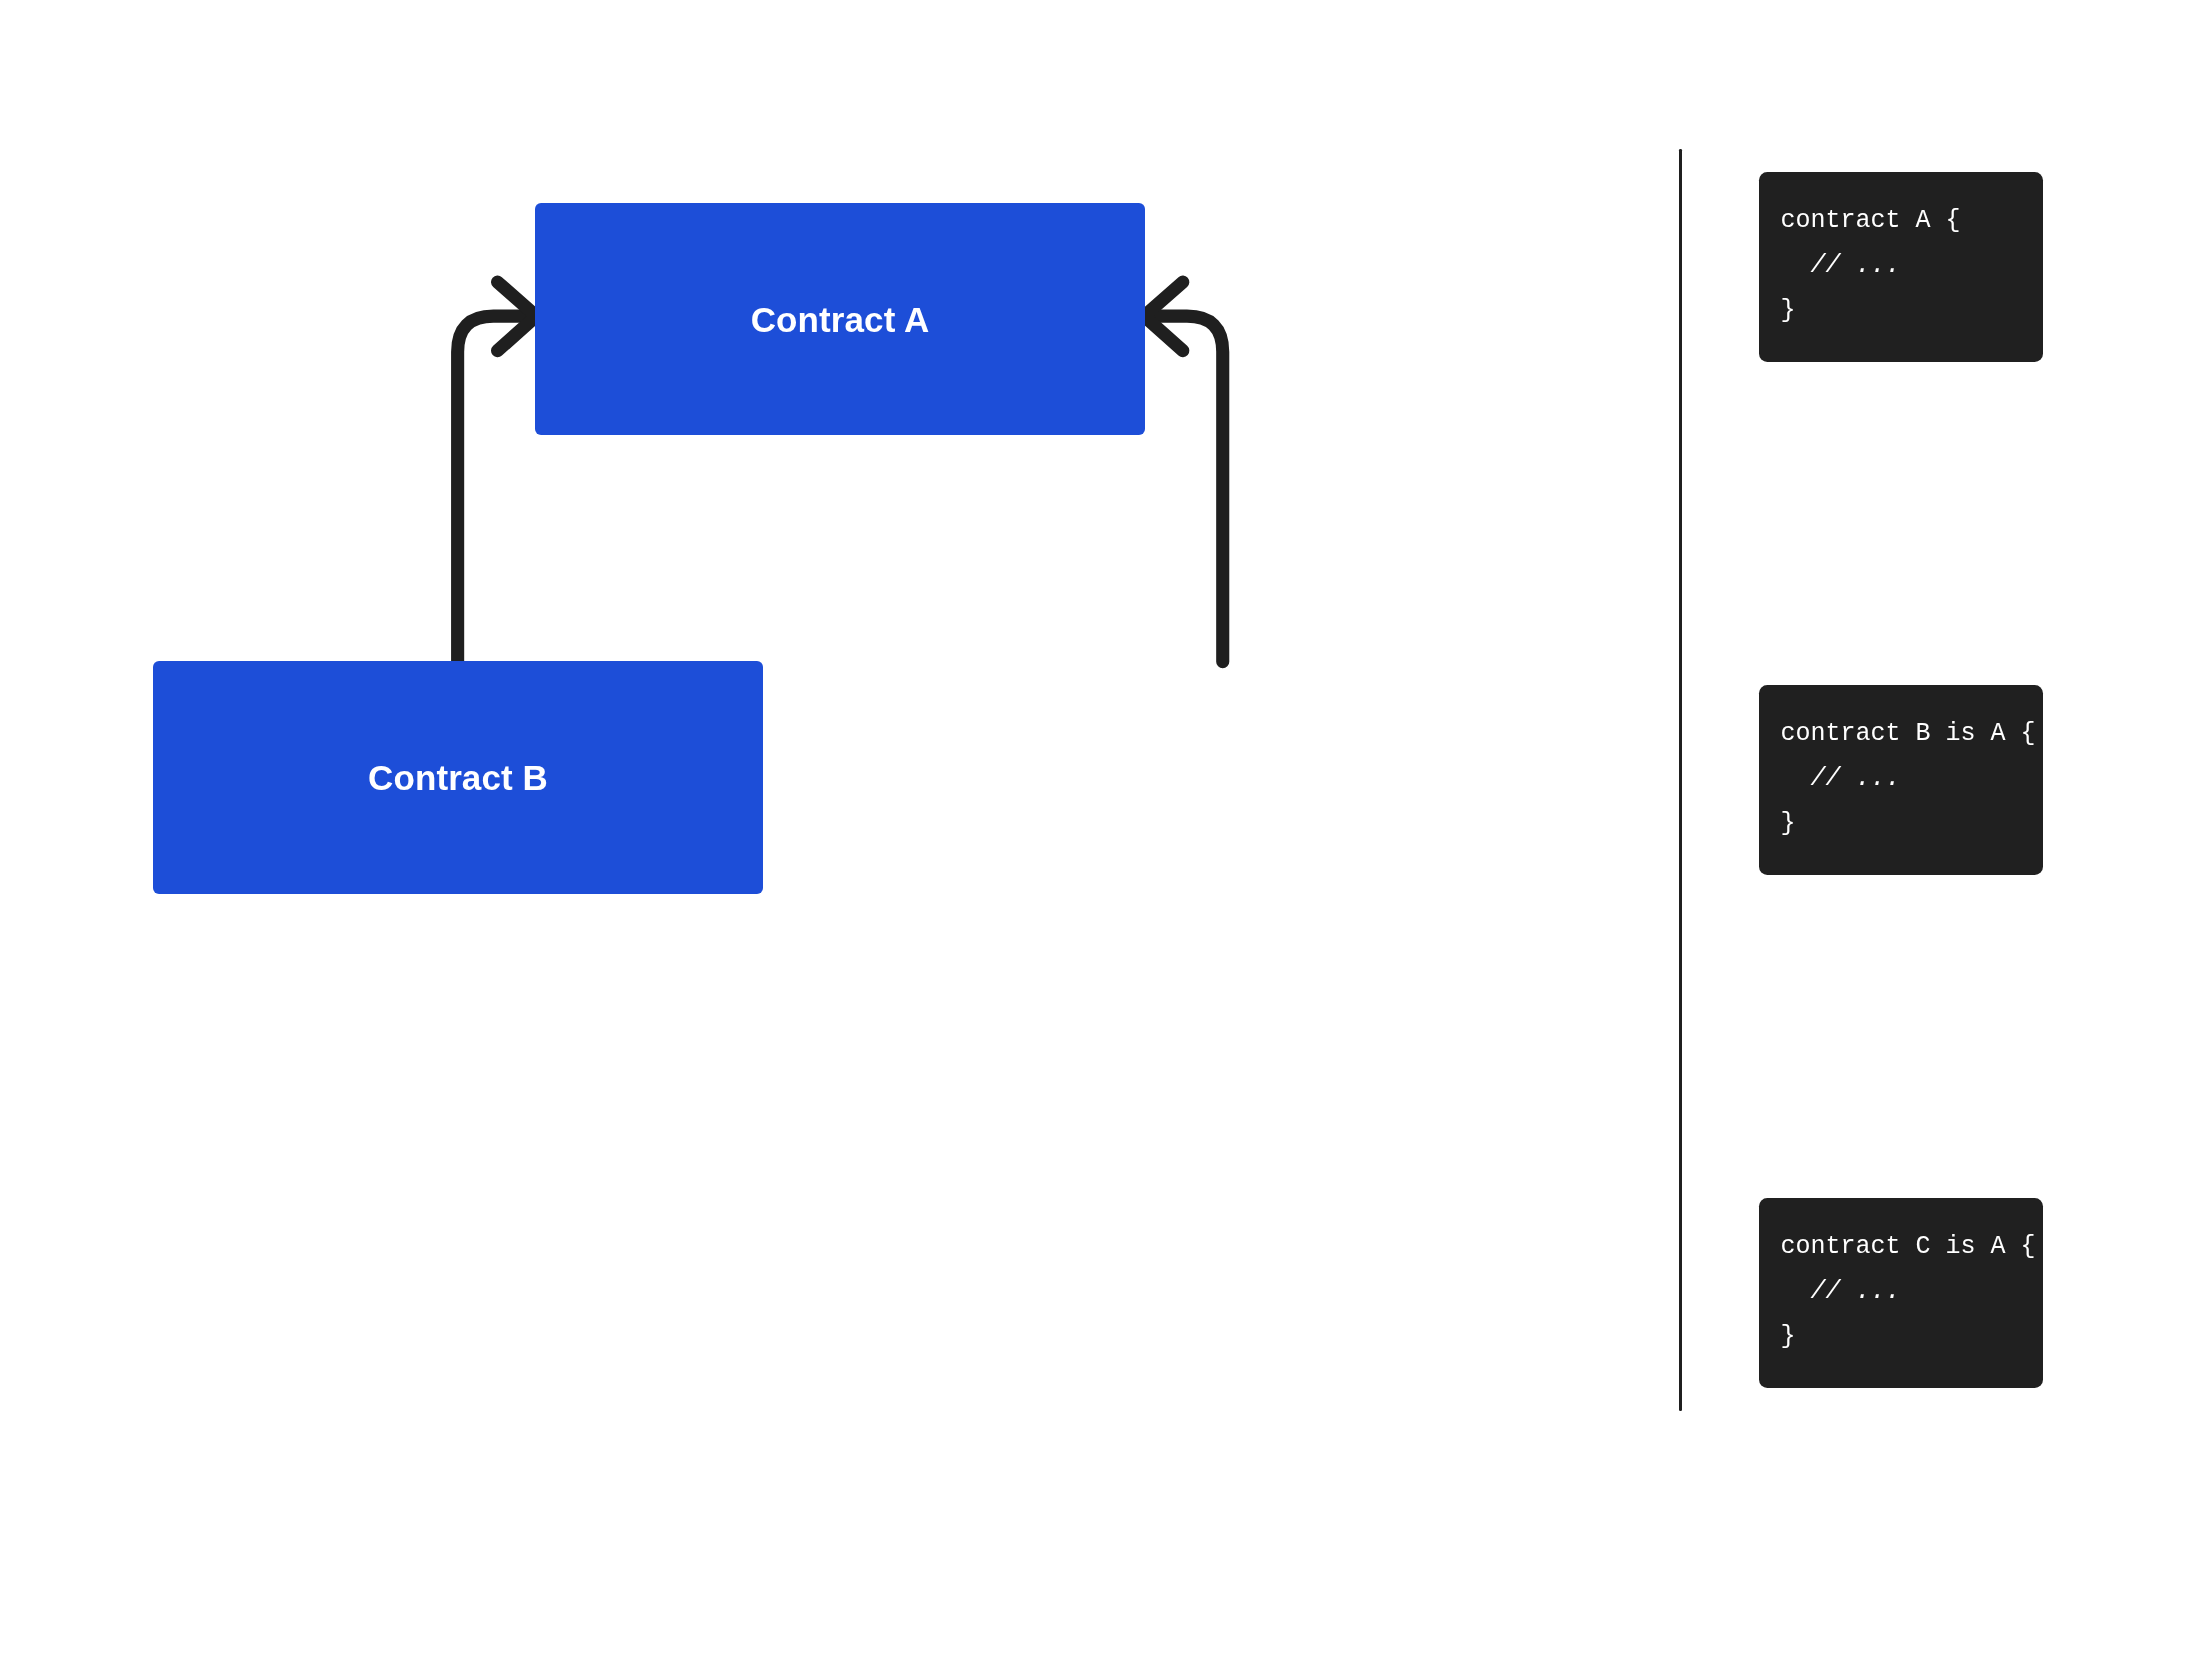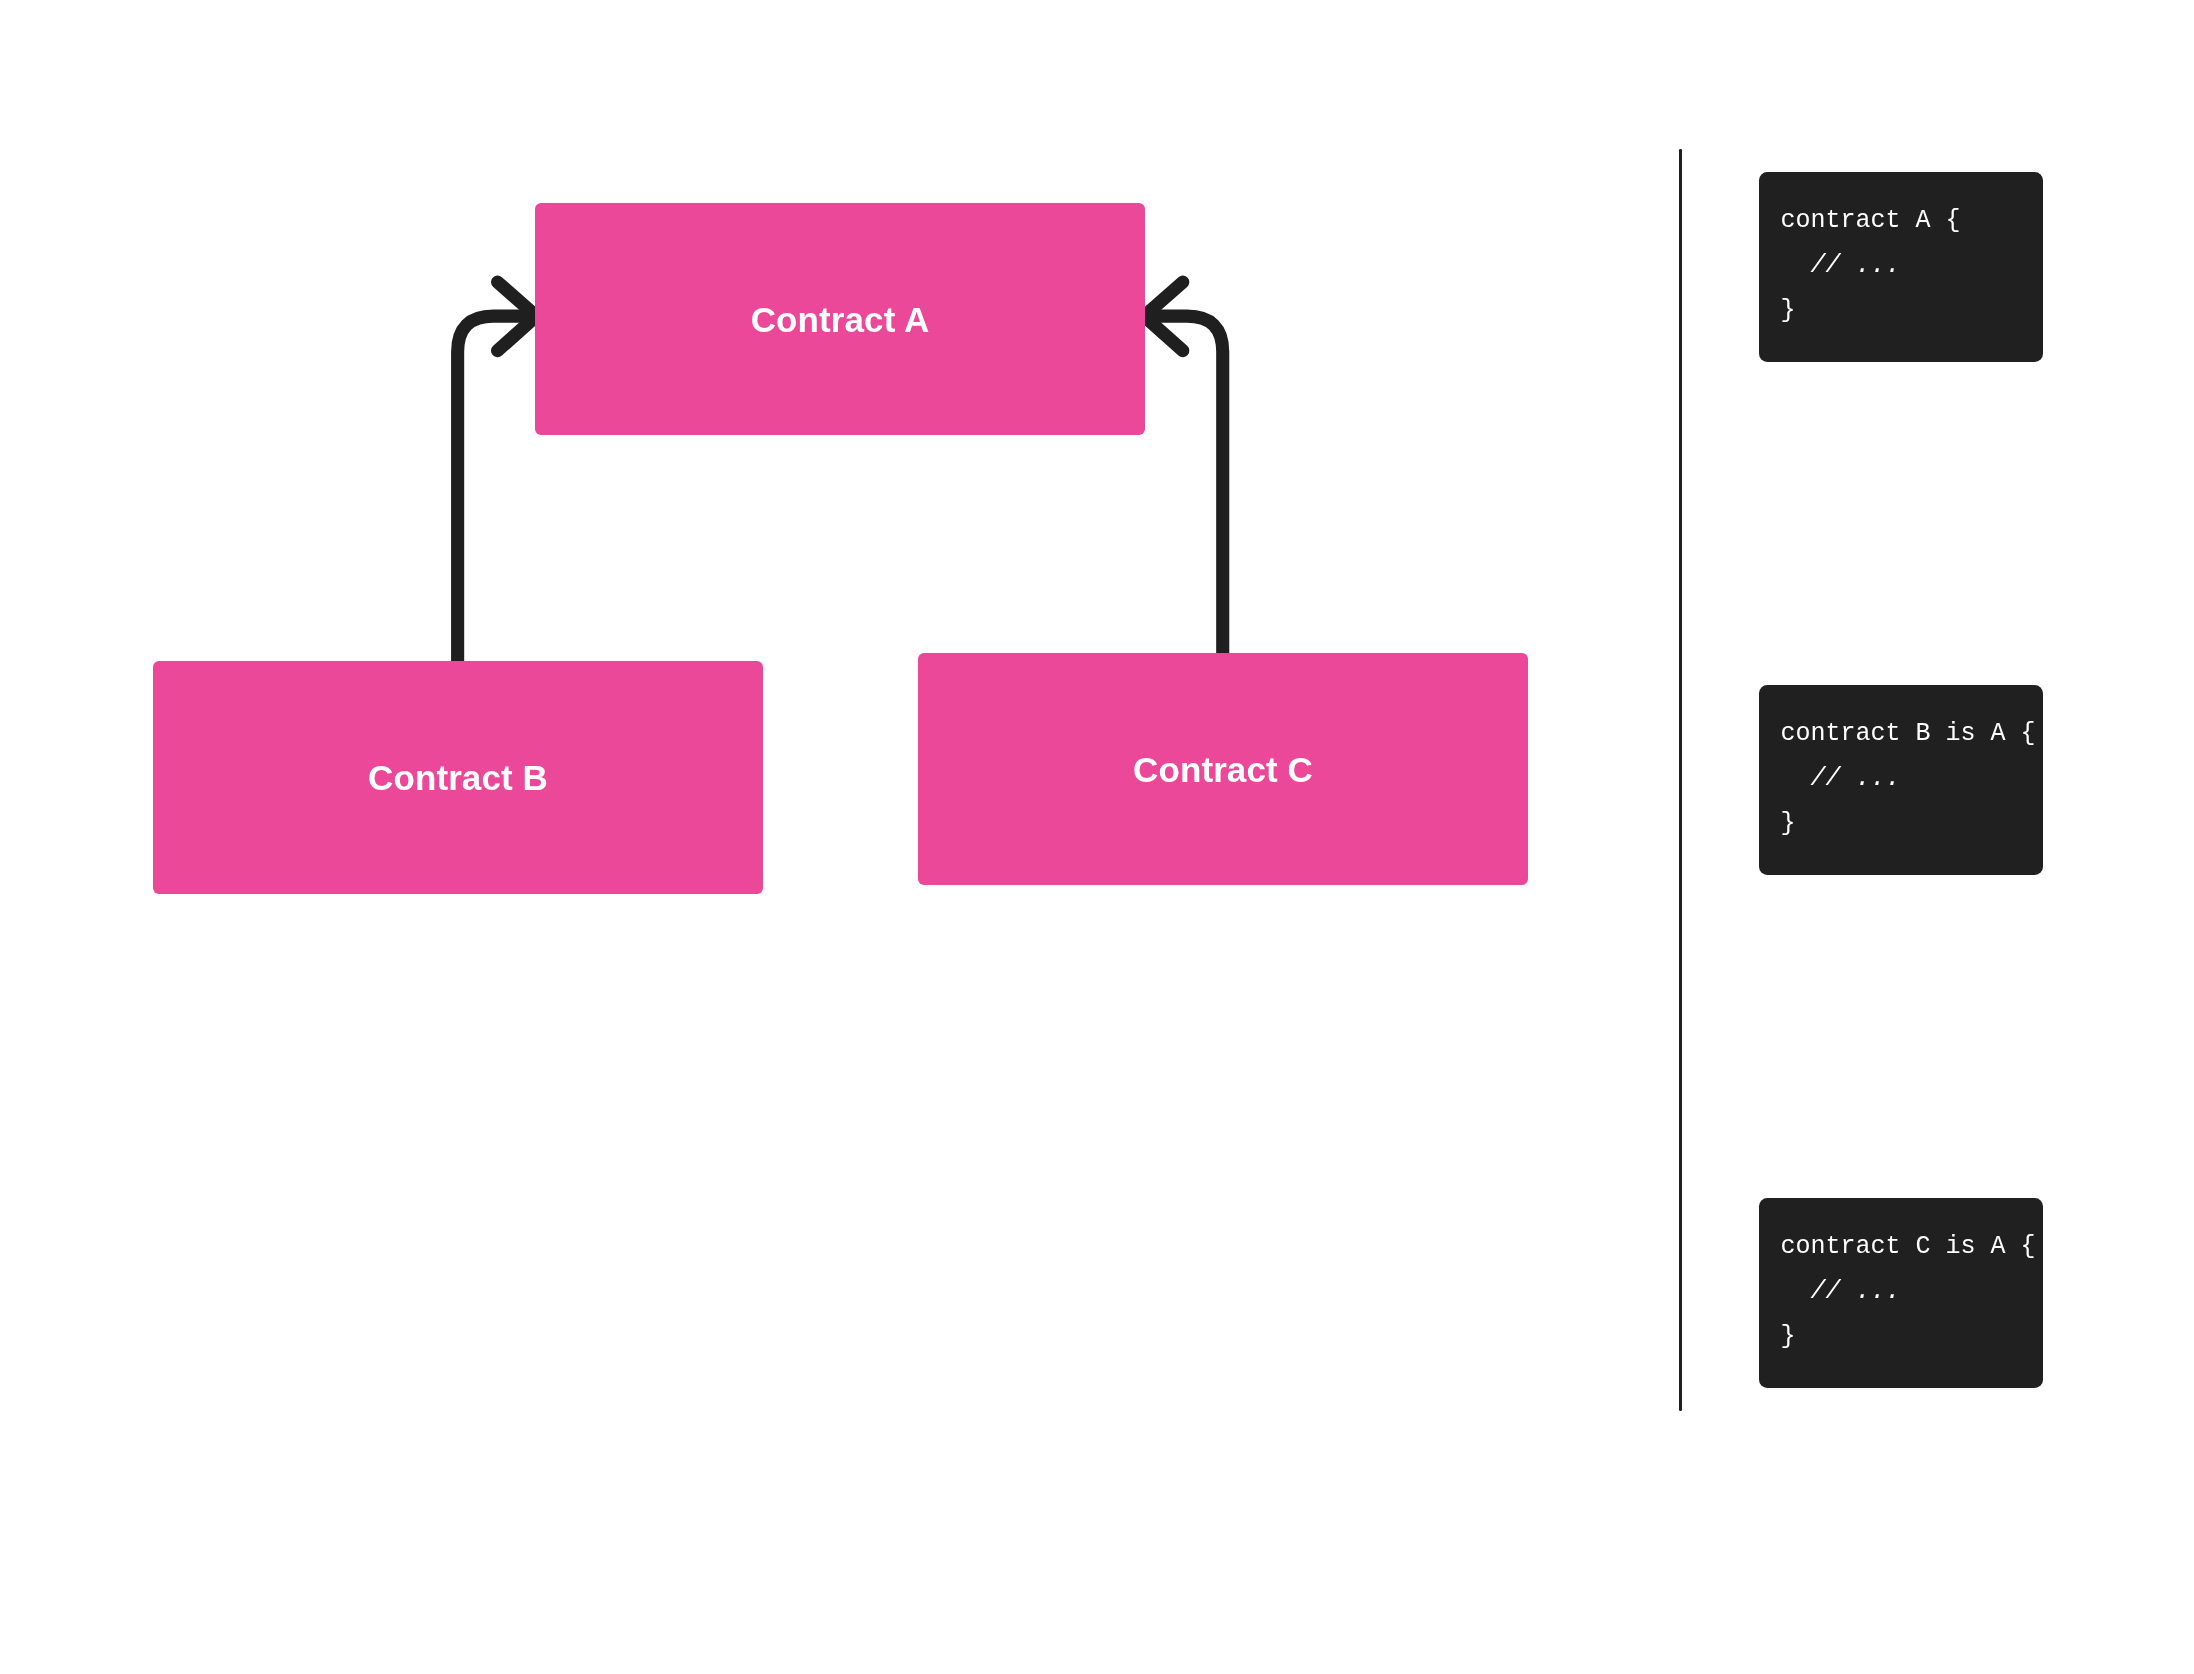--- a/index.html
+++ b/index.html
@@ -18,21 +18,21 @@
   #canvas {
     position: absolute;
     left: 0; top: 0;
     width: 2194px;
     height: 1675px;
   }
 
   
   .node {
     position: absolute;
-    background: #ec4899;
+    background: #1d4ed8;
     border-radius: 6px;
     display: flex;
     align-items: center;
     justify-content: center;
     box-sizing: border-box;
   }
   .node-label {
     color: #ffffff;
     font-family: "Liberation Sans", sans-serif;
     font-weight: bold;
@@ -110,23 +110,20 @@
   </svg>
 
   <div class="node" id="node-a">
     <span class="node-label">Contract A</span>
   </div>
 
   <div class="node" id="node-b">
     <span class="node-label">Contract B</span>
   </div>
 
-  <div class="node" id="node-c">
-    <span class="node-label">Contract C</span>
-  </div>
 
   <div id="divider"></div>
 
   <div class="code-block" id="code-a">
     <div class="code-line">contract A {</div>
     <div class="code-line comment">  // ...</div>
     <div class="code-line">}</div>
   </div>
 
   <div class="code-block" id="code-b">

